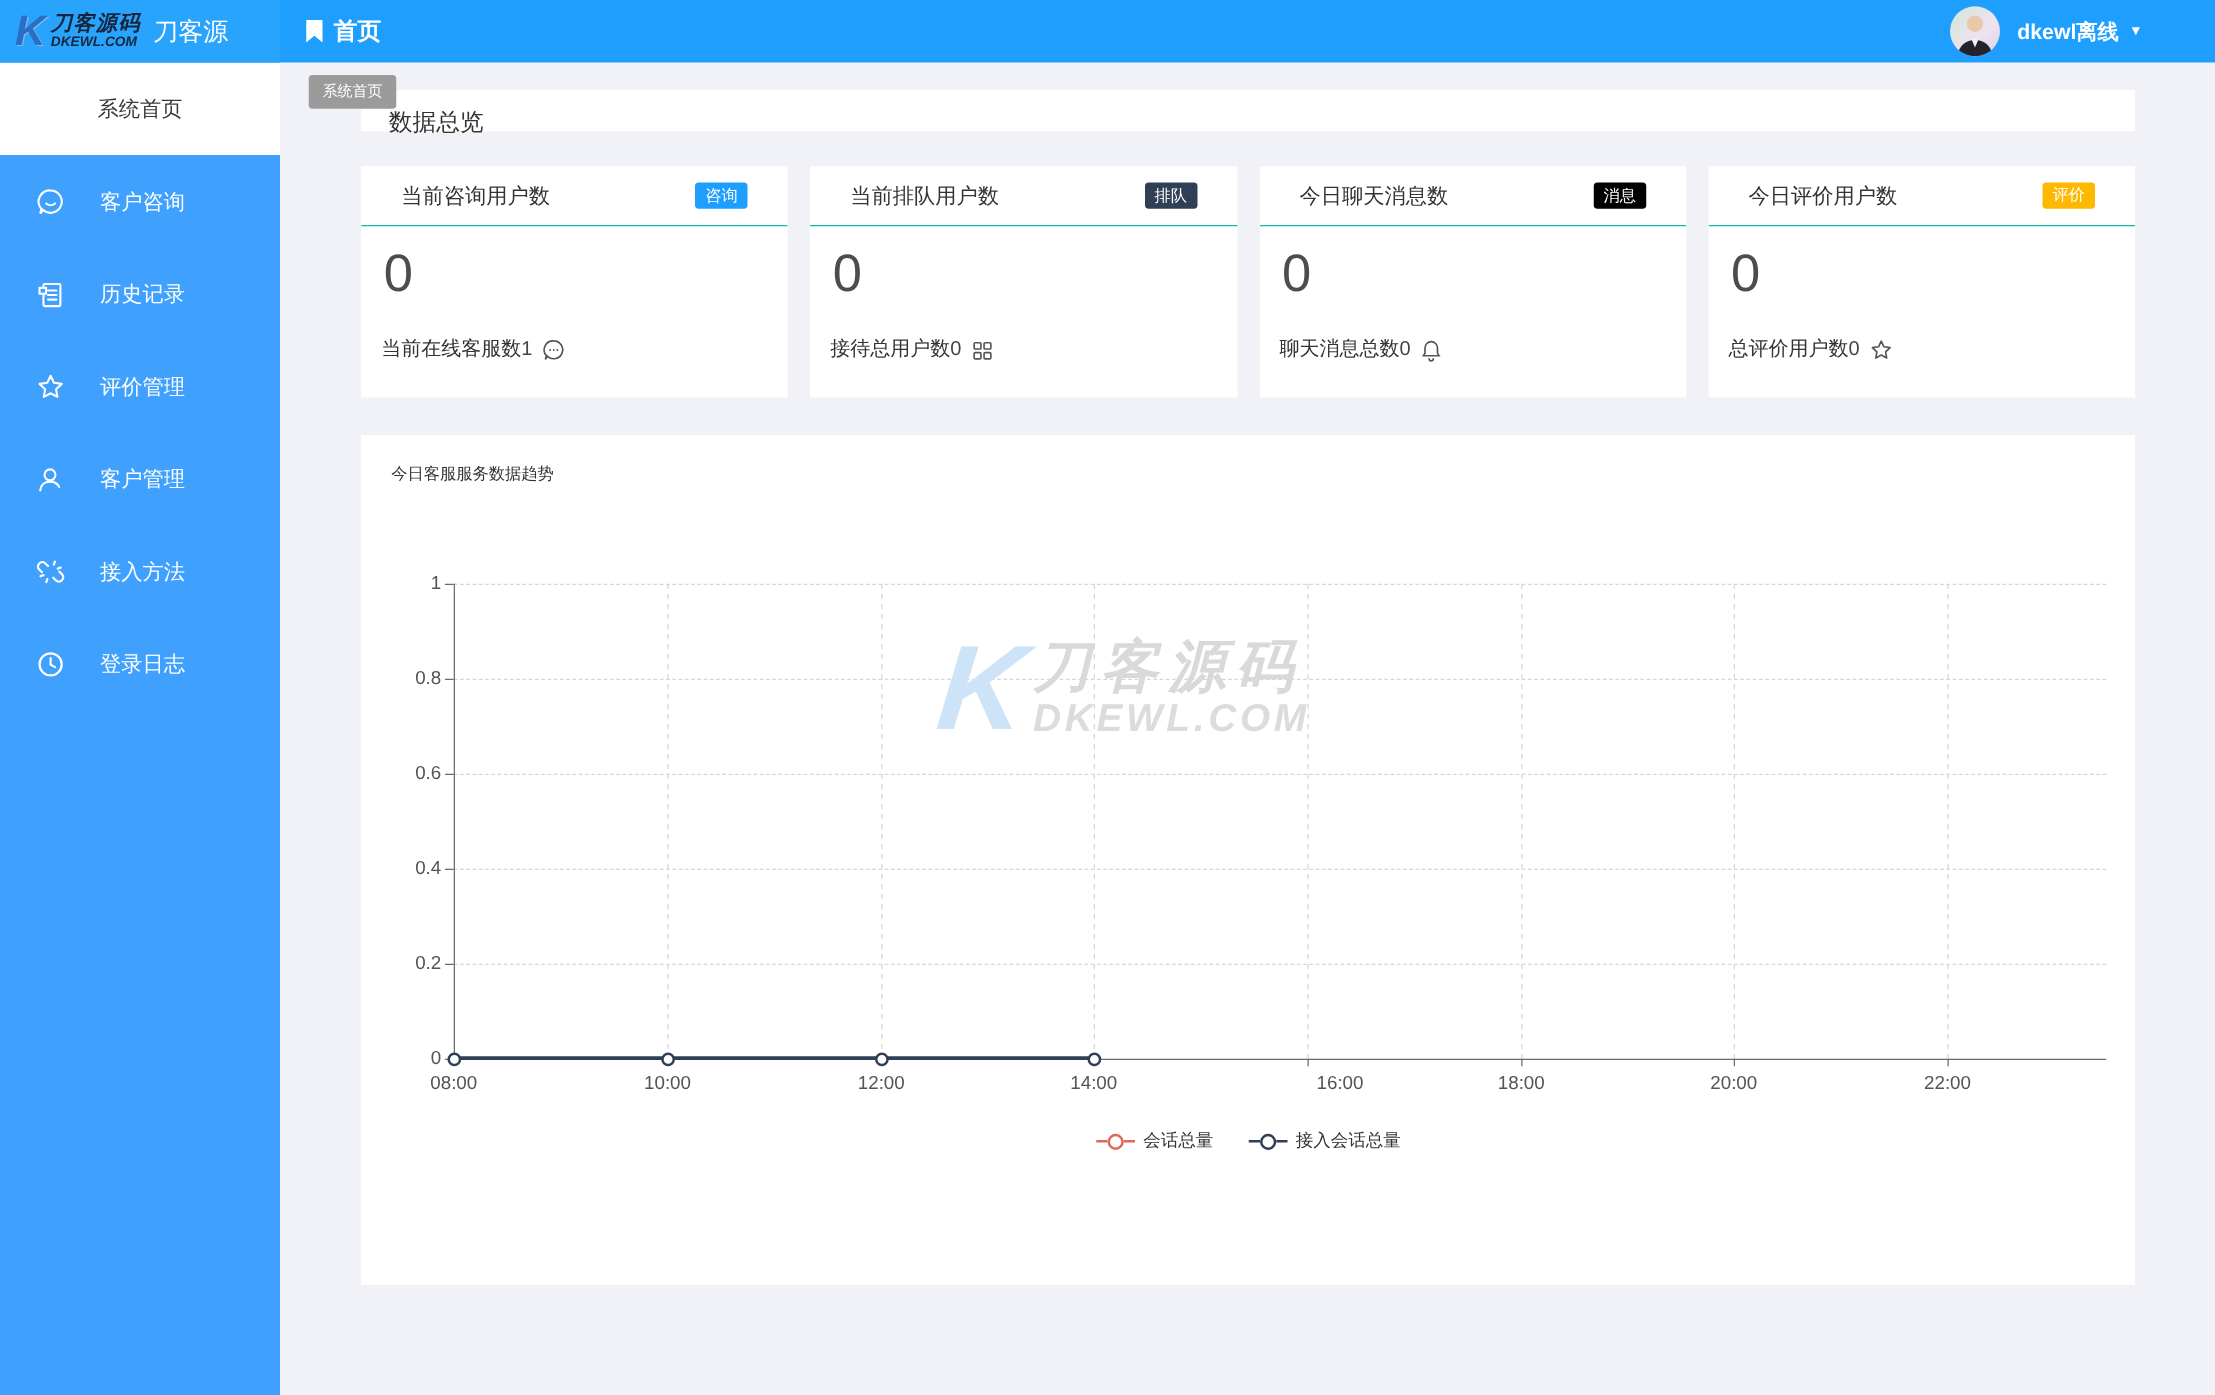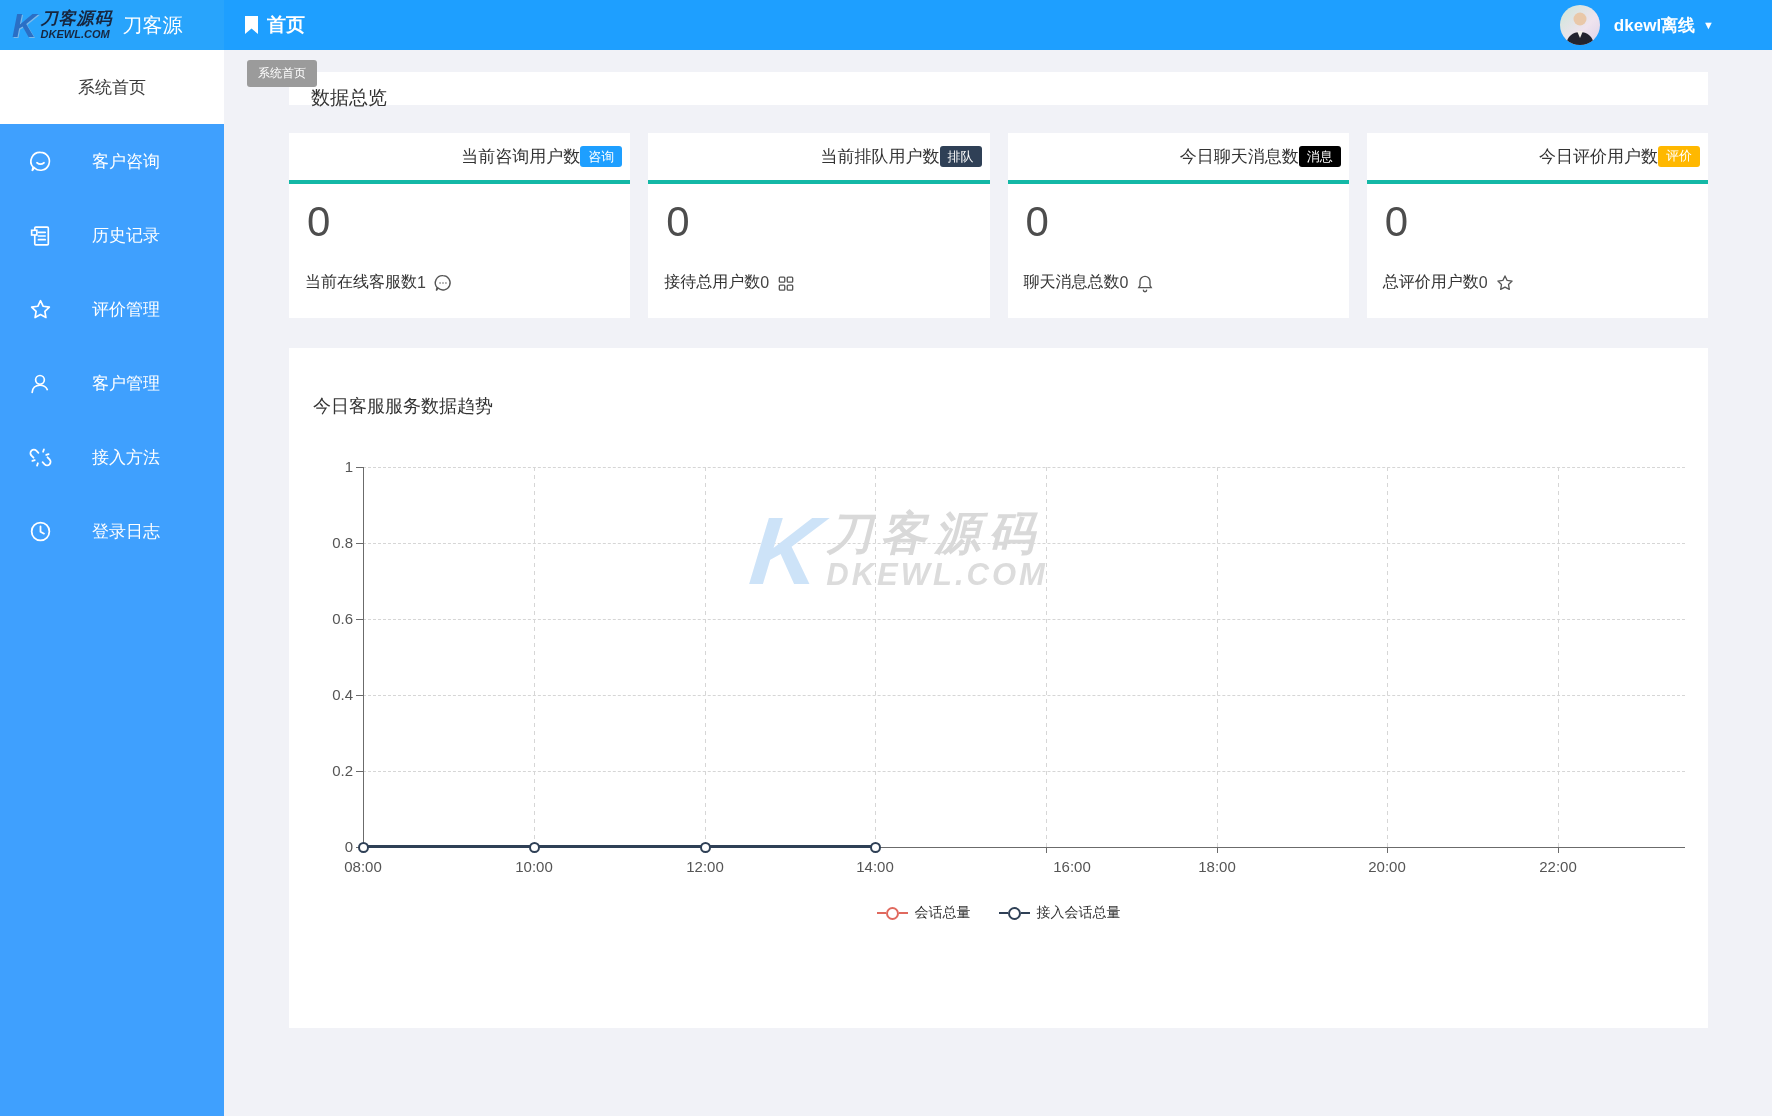--- a/index.html
+++ b/index.html
@@ -23,50 +23,50 @@
   .avatar{width:40px;height:40px;border-radius:50%;overflow:hidden;
           background:linear-gradient(135deg,#cde7d8 0%,#efe3ee 60%,#dcd2e8 100%);
           display:flex;align-items:flex-end;justify-content:center;}
   .user-name{color:#fff;font-size:17px;font-weight:bold;}
   .caret{color:#fff;font-size:11px;margin-left:-6px;}
 
   
   .sidebar{position:absolute;top:50px;left:0;width:224px;height:1066px;background:#3fa0fe;}
   .side-active{height:74px;background:#fff;color:#3a3a3a;font-size:17px;
                display:flex;align-items:center;justify-content:center;cursor:pointer;}
-  .side-item{height:74px;display:flex;align-items:center;padding-left:28px;gap:39px;
+  .side-item{height:74px;display:flex;align-items:center;padding-left:28px;gap:27px;
              color:#fff;font-size:17px;cursor:pointer;}
   .side-item svg{flex:0 0 auto;}
 
   
   .tip{position:absolute;left:247px;top:60px;background:#9b9b9b;color:#fff;font-size:12px;
        padding:5px 11px;border-radius:3px;z-index:6;}
   .tip::before{content:"";position:absolute;left:-5px;bottom:4px;border:5px solid transparent;
        border-right-color:#9b9b9b;}
 
   
   .overview-card{position:absolute;left:289px;top:72px;width:1419px;height:33px;background:#fff;}
   .overview-title{padding:13px 22px;font-size:19px;color:#333;}
 
   .stat-row{position:absolute;left:289px;top:133px;width:1419px;height:185px;display:flex;gap:18px;}
   .stat-card{flex:1;background:#fff;box-sizing:border-box;}
-  .stat-head{display:flex;justify-content:flex-end;align-items:center;
-             padding:12px 8px;border-bottom:4px solid #14b8a6;}
+  .stat-head{display:flex;justify-content:space-between;align-items:center;
+             padding:12px 32px;border-bottom:1px solid #14b8a6;}
   .stat-title{font-size:17px;color:#333;}
   .badge{color:#fff;font-size:13px;padding:3px 8px;border-radius:3px;line-height:1.2;}
   .badge-blue{background:#1e9fff;} .badge-navy{background:#2f4056;}
   .badge-teal{background:#000000;} .badge-orange{background:#ffb800;font-family:Liberation Mono, monospace;}
   .stat-value{font-size:42px;line-height:44px;color:#4d4d4d;padding:16px 18px 0;}
   .stat-sub{display:flex;justify-content:flex-start;align-items:center;
             margin-top:28px;padding:0 16px;font-size:16px;color:#333;}
   .stat-sub-right{display:flex;align-items:center;gap:7px;color:#444;font-size:16px;}
 
   
   .chart-card{position:absolute;left:289px;top:348px;width:1419px;height:680px;background:#fff;}
-  .chart-title{padding:22px 24px;font-size:18px;color:#333;margin-top:24px;}
+  .chart-title{padding:22px 24px;font-size:13px;color:#333;}
   .hgrid{position:absolute;left:74px;width:1322px;height:0;
          border-top:1px dashed #d6d6d6;}
   .vgrid{position:absolute;top:119px;height:380px;width:1px;
          background:repeating-linear-gradient(to bottom,#d6d6d6 0 4px,transparent 4px 8px);}
   .yaxis{position:absolute;left:74px;top:119px;width:1px;height:380px;background:#6b6b6b;}
   .xaxis{position:absolute;left:74px;top:499px;width:1322px;height:1px;background:#6b6b6b;}
   .ytick{position:absolute;left:67px;width:7px;height:1px;background:#6b6b6b;}
   .xtick{position:absolute;top:499px;width:1px;height:6px;background:#6b6b6b;}
   .ylab{position:absolute;left:14px;width:50px;text-align:right;font-size:15px;color:#555;
         height:16px;line-height:16px;}

